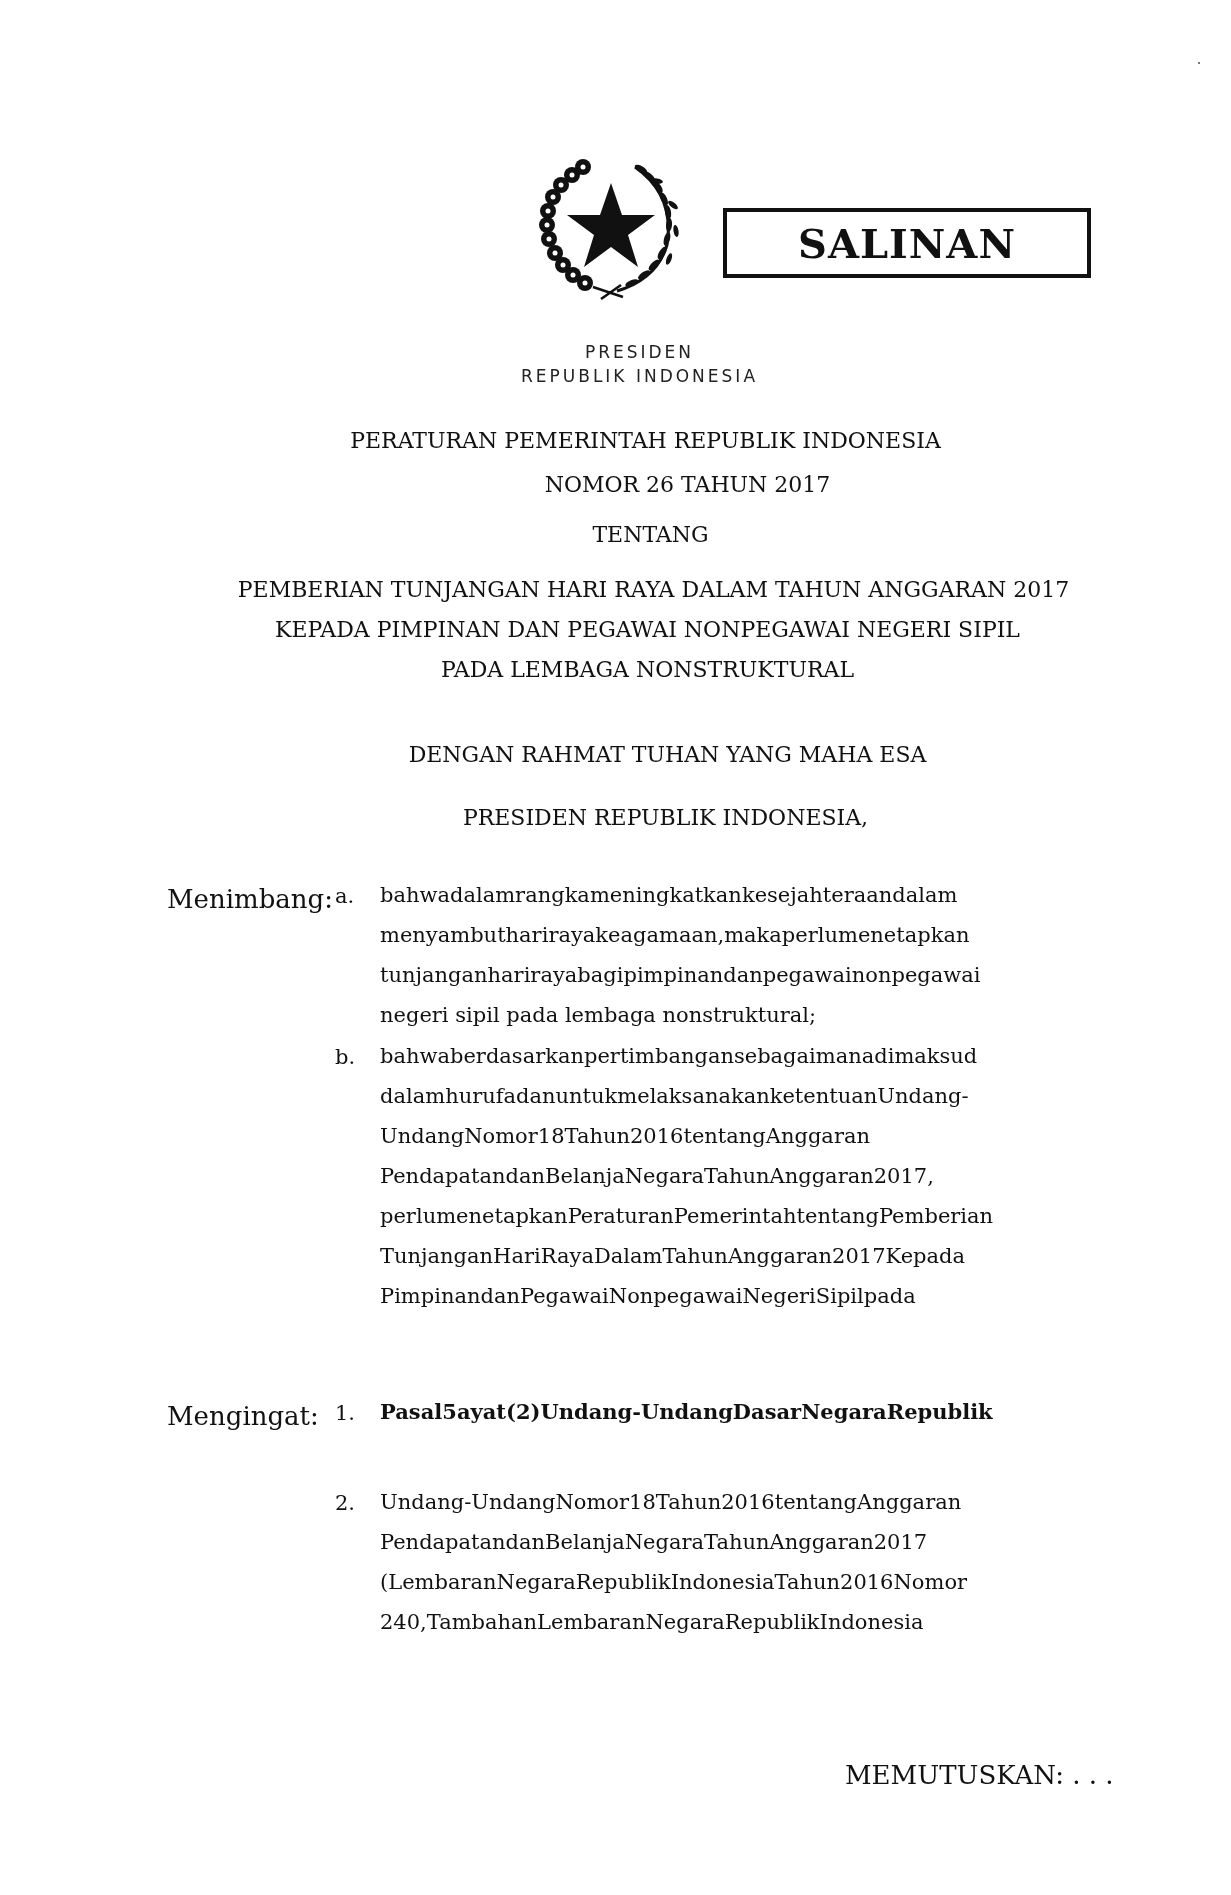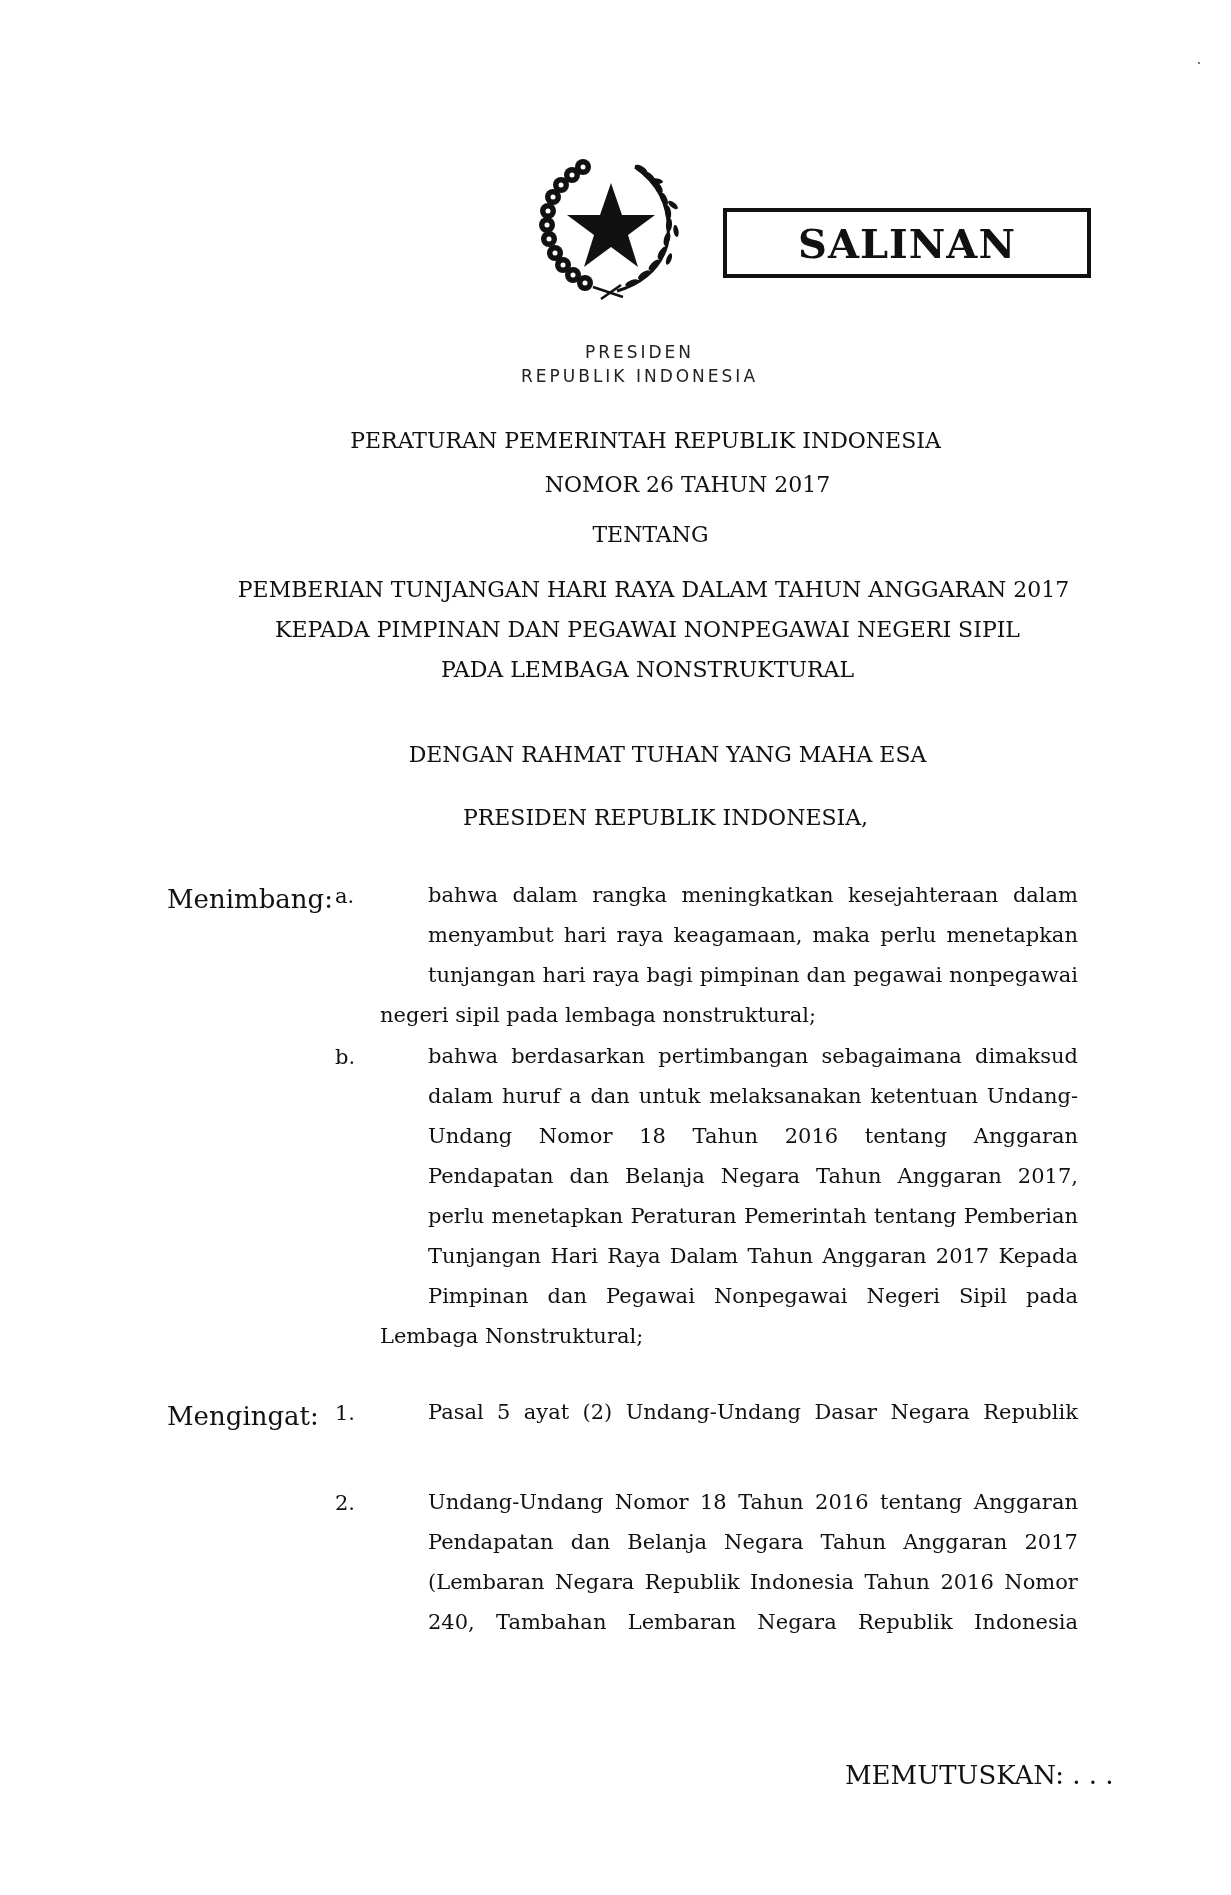--- a/index.html
+++ b/index.html
@@ -117,22 +117,21 @@
       text-align: justify;
       text-align-last: justify;
       white-space: nowrap;
       height: 40px;
     }
     .item-text .line.last {
       text-align-last: left;
     }
     .item-text .line.just {
       display: flex;
-      justify-content: space-between;
-      margin-left: 48px;
+      justify-content: flex-start;
     }
 
     .memutuskan {
       position: absolute;
       left: 845px;
       top: 1760px;
       font-size: 26px;
       white-space: nowrap;
     }
     .speck {
@@ -318,31 +317,30 @@
           </span>
         <span class="line just">
             <span>Pimpinan</span>
             <span>dan</span>
             <span>Pegawai</span>
             <span>Nonpegawai</span>
             <span>Negeri</span>
             <span>Sipil</span>
             <span>pada</span>
           </span>
-        <span class="line last">Lembaga Nonstruktural;</span>
       </div>
     </div>
   </div>
 
   <div class="section" style="top:1401px;">
     <div class="section-label">Mengingat:</div>
 
     <div class="item" style="top:0;">
       <div class="item-marker">1.</div>
-      <div class="item-text" style="top:-9px;">
+      <div class="item-text" style="top:-9px;font-weight:bold;">
         <span class="line just">
             <span>Pasal</span>
             <span>5</span>
             <span>ayat</span>
             <span>(2)</span>
             <span>Undang-Undang</span>
             <span>Dasar</span>
             <span>Negara</span>
             <span>Republik</span>
           </span>

